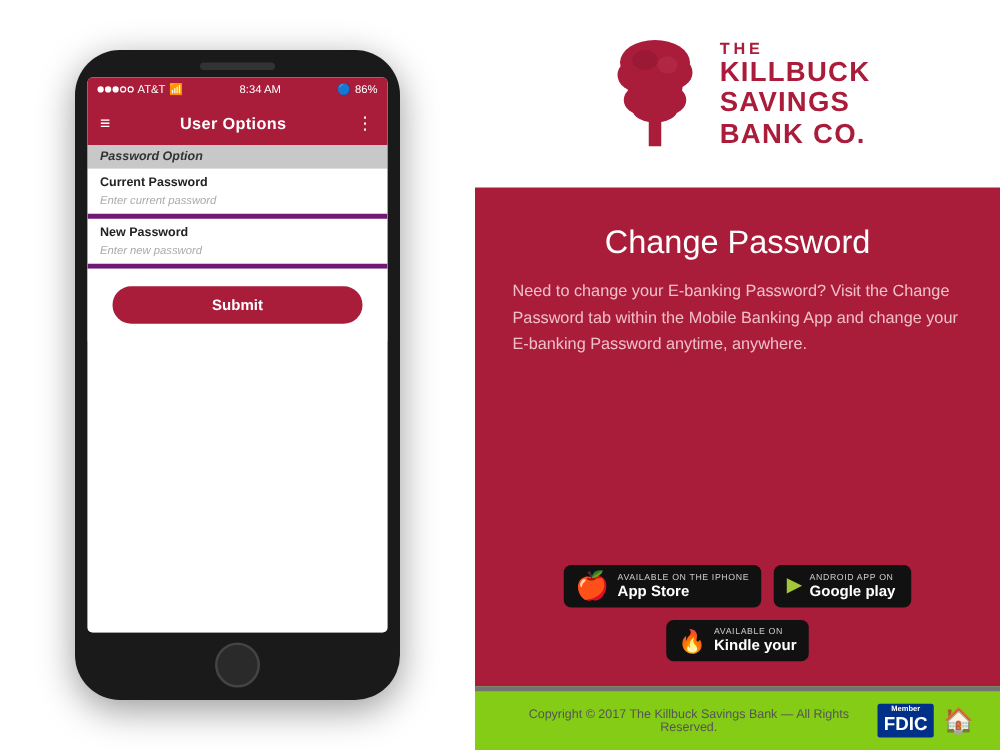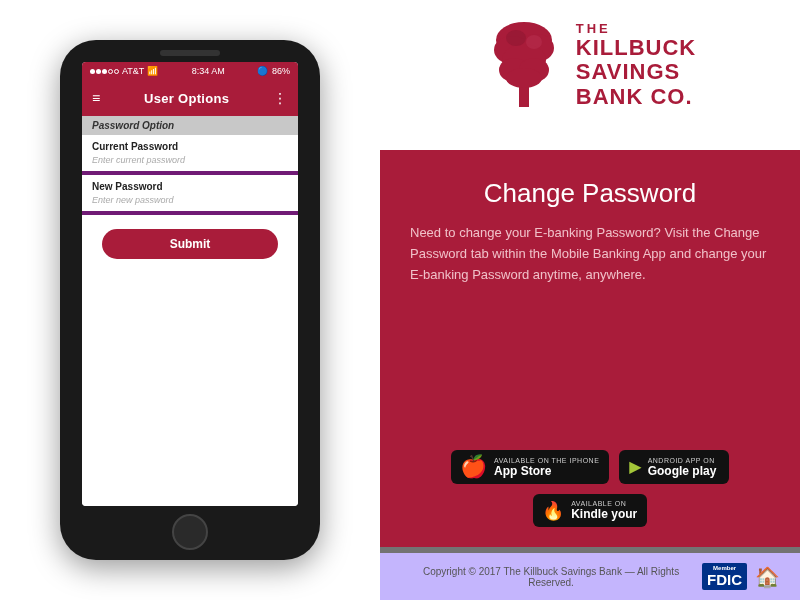--- a/index.html
+++ b/index.html
@@ -40,21 +40,21 @@
 
     .phone-speaker {
       width: 60px;
       height: 6px;
       background: #333;
       border-radius: 3px;
       margin-bottom: 6px;
     }
 
     .phone-screen {
-      width: 216px;
+      width: 240px;
       flex: 1;
       background: #f2f2f2;
       border-radius: 4px;
       overflow: hidden;
       display: flex;
       flex-direction: column;
     }
 
     
     .status-bar {
@@ -166,21 +166,21 @@
       height: 600px;
       display: flex;
       flex-direction: column;
     }
 
     
     .logo-area {
       background: #fff;
       height: 150px;
       display: flex;
-      align-items: flex-start;
+      align-items: center;
       justify-content: center;
       padding: 20px;
     }
 
     .logo-container {
       display: flex;
       align-items: center;
       gap: 12px;
     }
 
@@ -282,23 +282,23 @@
       letter-spacing: 0.5px;
     }
     .badge-store {
       font-size: 12px;
       font-weight: bold;
       color: #fff;
     }
 
     
     .footer-area {
-      background: #c4b5fd;
+      background: #84cc16;
       padding: 10px 20px;
-      border-top: 6px solid #737373;
+      border-top: 4px solid #737373;
       display: flex;
       align-items: center;
       justify-content: space-between;
     }
 
     .footer-text {
       font-size: 10px;
       color: #555;
       text-align: center;
       flex: 1;

